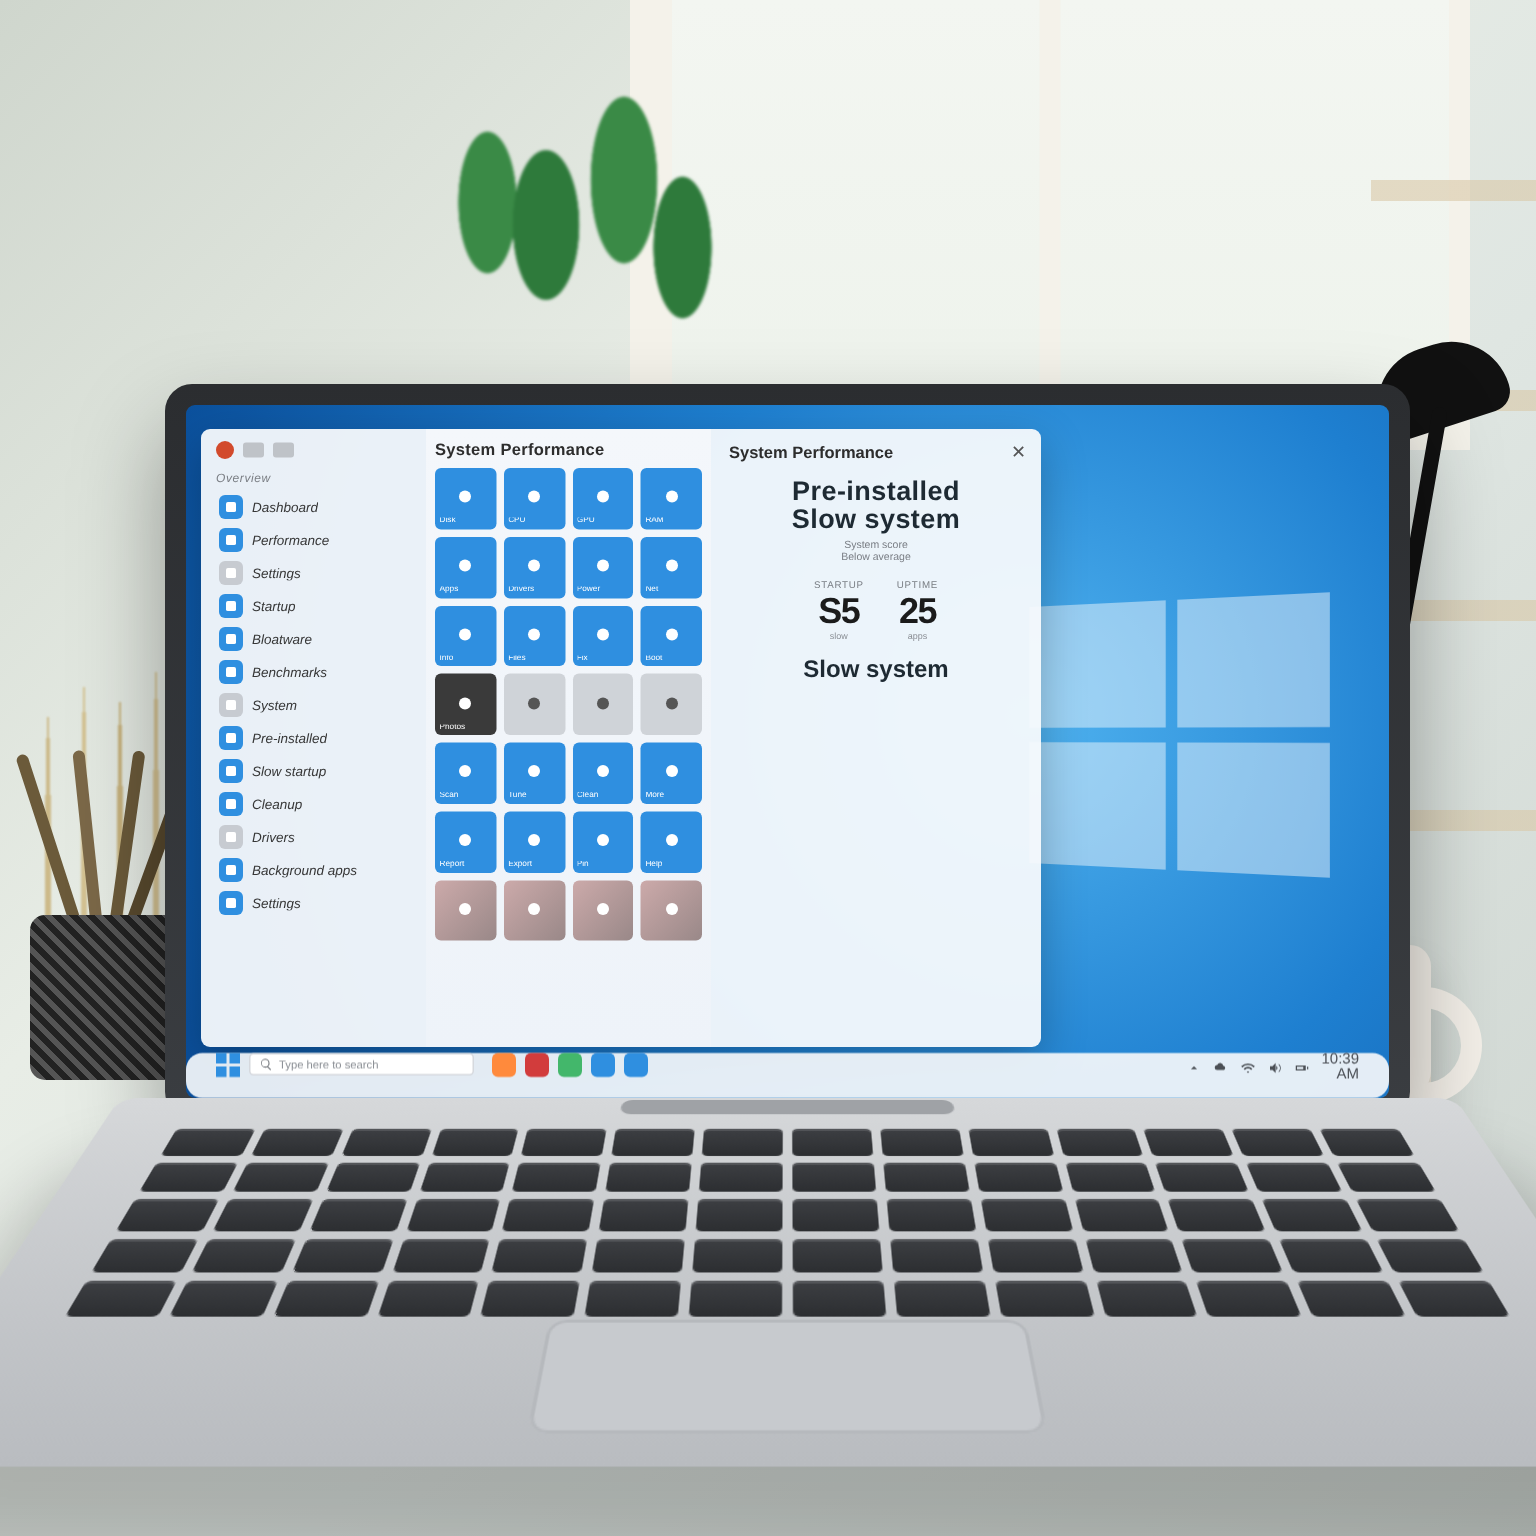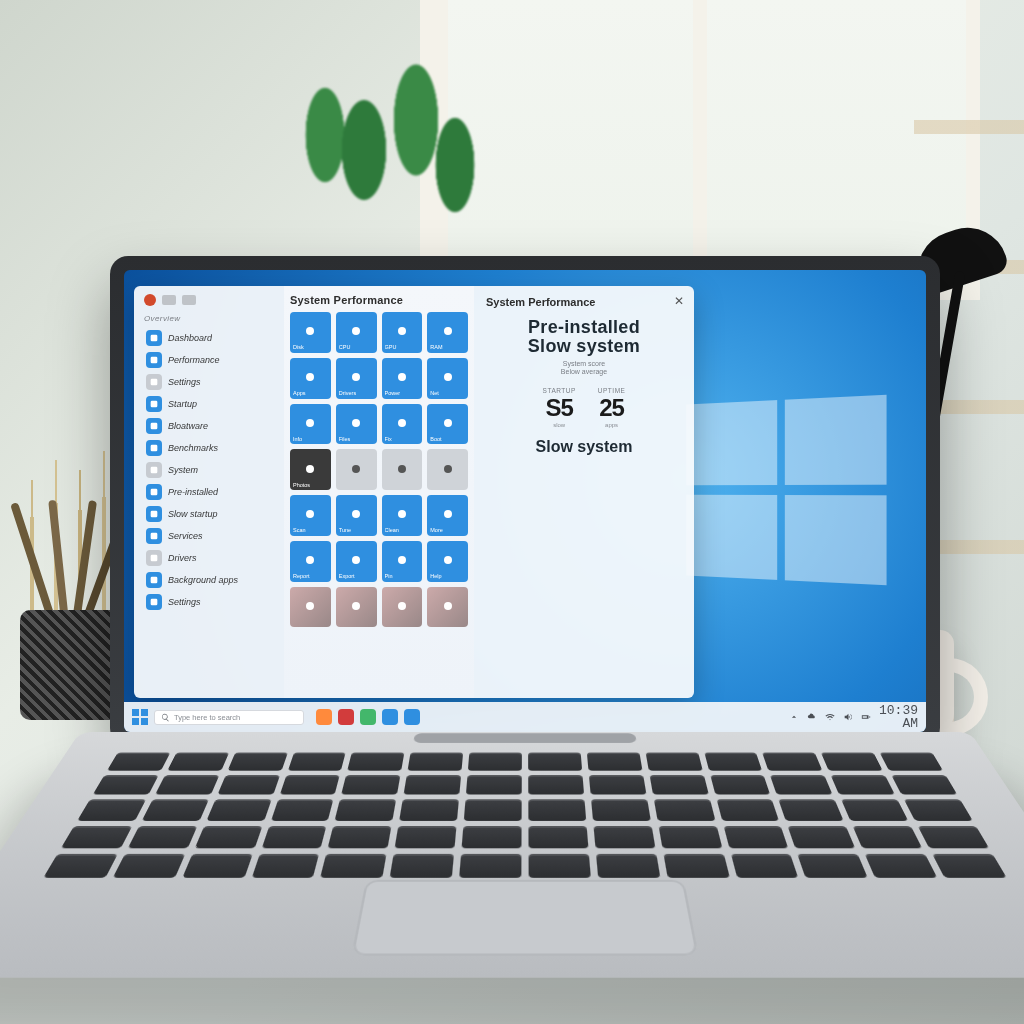--- a/index.html
+++ b/index.html
@@ -153,38 +153,38 @@
   .stat{display:flex; flex-direction:column; align-items:center;}
   .stat .hdr{font-size:6.5px; color:#7a7e84; letter-spacing:.5px;}
   .stat .val{font-size:24px; font-weight:600; color:#1b1b1b; letter-spacing:-1px;}
   .stat .cap{font-size:6px; color:#8a8e94;}
   .p-foot{margin-top:10px; font-size:16px; font-weight:600; color:#1e2a33;}
 
   
   .taskbar{
     position:absolute; left:0; right:0; bottom:0; height:30px;
     background:rgba(245,247,250,.92);
-    display:flex; align-items:center; padding:0 8px; gap:6px;
-    font-size:8px; color:#3a3a3a;
+    display:flex; align-items:flex-start; padding:0 20px; gap:6px;
+    font-size:8px; color:#3a3a3a;border-radius:11px;
   }
   .tb-start{width:16px;height:16px; display:grid; grid-template-columns:1fr 1fr; grid-template-rows:1fr 1fr; gap:1.5px; cursor:pointer;}
   .tb-start span{background:#2f8fe0;}
   .tb-search{flex:none; display:flex; align-items:center; gap:4px; background:#fff; border:1px solid #d6d9de; border-radius:3px; padding:2px 6px; width:150px;}
   .tb-search svg{width:9px;height:9px;fill:#6a6e74;}
   .tb-search span{color:#8a8e94; font-size:7.5px; white-space:nowrap; overflow:hidden;}
   .tb-icons{display:flex; gap:6px; margin-left:6px;}
   .tb-icons i{width:16px;height:16px;border-radius:4px;cursor:pointer;}
   .tb-icons i.a{background:#ff8a3c;}
   .tb-icons i.b{background:#d23c3c;}
   .tb-icons i.c{background:#43b76b;}
   .tb-icons i.d{background:#2f8fe0;}
   .tb-icons i.e{background:#2f8fe0;}
   .tray{margin-left:auto; display:flex; align-items:center; gap:8px; color:#4b4f55;}
   .tray svg{width:10px;height:10px;fill:#4b4f55;}
-  .tray .time{font-size:13px; line-height:1; text-align:right;font-family:Liberation Mono, monospace;}
+  .tray .time{font-size:10px; line-height:1; text-align:right;}
 </style>
 </head>
 <body>
 
 <div class="window-frame"></div>
 <div class="plant"></div>
 <div class="shelf"></div>
 <div class="lamp">
     <div class="head"></div>
     <div class="arm"></div>
@@ -291,21 +291,21 @@
                   </svg>
                 </span>
                 <span class="lab">Slow startup</span>
               </div>
               <div class="sm-item">
                 <span class="ic">
                   <svg viewBox="0 0 24 24">
                     <rect x="4" y="4" width="16" height="16" rx="3"></rect>
                   </svg>
                 </span>
-                <span class="lab">Services</span>
+                <span class="lab">Cleanup</span>
               </div>
               <div class="sm-item">
                 <span class="ic gray">
                   <svg viewBox="0 0 24 24">
                     <rect x="4" y="4" width="16" height="16" rx="3"></rect>
                   </svg>
                 </span>
                 <span class="lab">Drivers</span>
               </div>
               <div class="sm-item">

